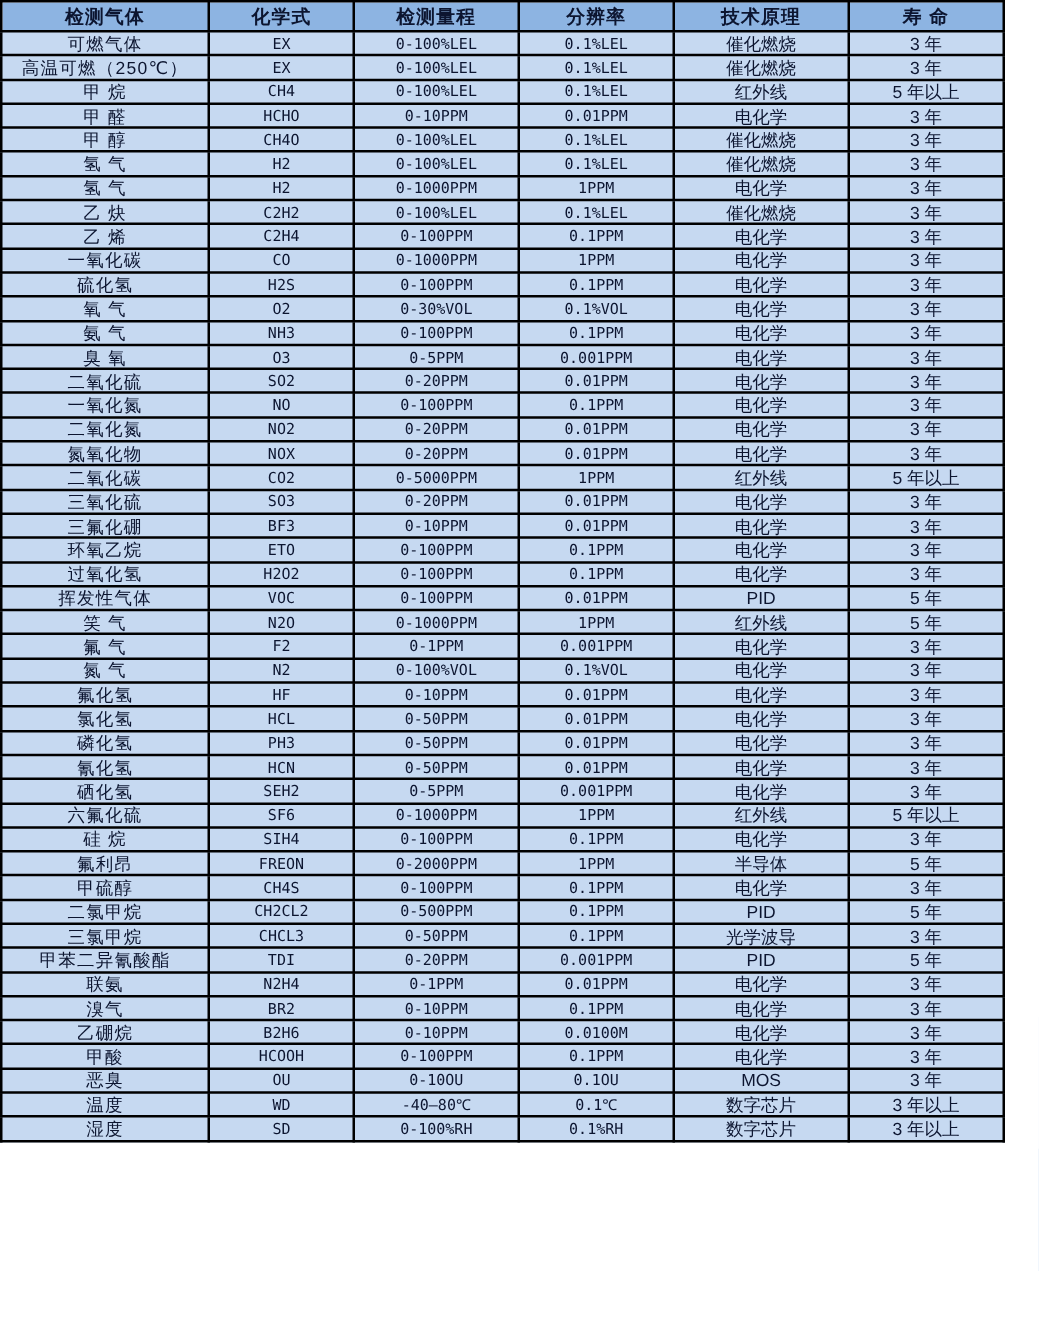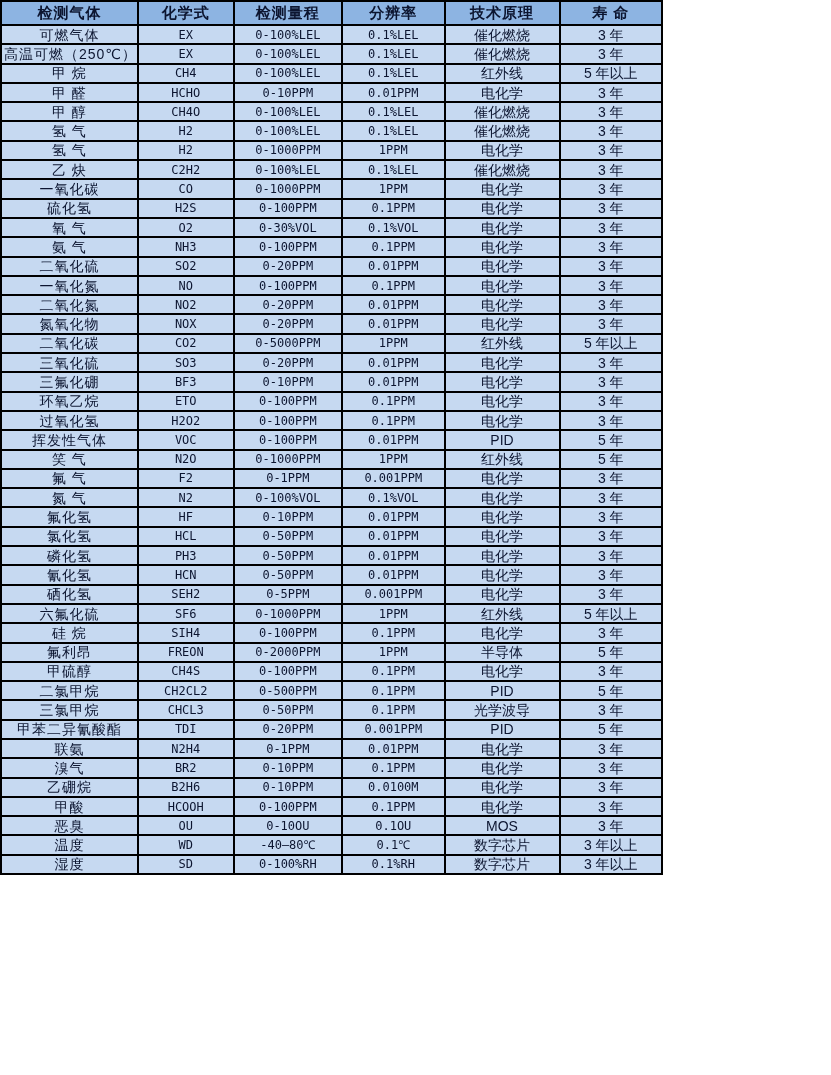--- a/index.html
+++ b/index.html
@@ -1,19 +1,19 @@
 <!DOCTYPE html>
 <html><head>
 <meta charset="utf-8">
 <style>
   html,body{margin:0;padding:0;background:#ffffff;}
   body{width:831px;font-family:"Liberation Sans","DejaVu Sans",sans-serif;color:#0c1530;}
   .wrap{width:831px;padding:0 2px 5px 0;box-sizing:border-box;}
   table.gas-table{
-    width:663px;
+    width:804px;
     border-collapse:collapse;
     table-layout:fixed;
     background:#C6D9F1;
   }
   .gas-table th,.gas-table td{
     border:2px solid #000000;
     text-align:center;
     vertical-align:middle;
     padding:0 2px;
     overflow:hidden;
@@ -132,20 +132,28 @@
         </tr>
         <tr>
           <td class="c-name">乙  炔</td>
           <td class="c-mono">C2H2</td>
           <td class="c-mono">0-100%LEL</td>
           <td class="c-mono">0.1%LEL</td>
           <td class="c-cn">催化燃烧</td>
           <td class="c-cn">3 年</td>
         </tr>
         <tr>
+          <td class="c-name">乙  烯</td>
+          <td class="c-mono">C2H4</td>
+          <td class="c-mono">0-100PPM</td>
+          <td class="c-mono">0.1PPM</td>
+          <td class="c-cn">电化学</td>
+          <td class="c-cn">3 年</td>
+        </tr>
+        <tr>
           <td class="c-name">一氧化碳</td>
           <td class="c-mono">CO</td>
           <td class="c-mono">0-1000PPM</td>
           <td class="c-mono">1PPM</td>
           <td class="c-cn">电化学</td>
           <td class="c-cn">3 年</td>
         </tr>
         <tr>
           <td class="c-name">硫化氢</td>
           <td class="c-mono">H2S</td>
@@ -160,20 +168,28 @@
           <td class="c-mono">0-30%VOL</td>
           <td class="c-mono">0.1%VOL</td>
           <td class="c-cn">电化学</td>
           <td class="c-cn">3 年</td>
         </tr>
         <tr>
           <td class="c-name">氨  气</td>
           <td class="c-mono">NH3</td>
           <td class="c-mono">0-100PPM</td>
           <td class="c-mono">0.1PPM</td>
+          <td class="c-cn">电化学</td>
+          <td class="c-cn">3 年</td>
+        </tr>
+        <tr>
+          <td class="c-name">臭  氧</td>
+          <td class="c-mono">O3</td>
+          <td class="c-mono">0-5PPM</td>
+          <td class="c-mono">0.001PPM</td>
           <td class="c-cn">电化学</td>
           <td class="c-cn">3 年</td>
         </tr>
         <tr>
           <td class="c-name">二氧化硫</td>
           <td class="c-mono">SO2</td>
           <td class="c-mono">0-20PPM</td>
           <td class="c-mono">0.01PPM</td>
           <td class="c-cn">电化学</td>
           <td class="c-cn">3 年</td>

